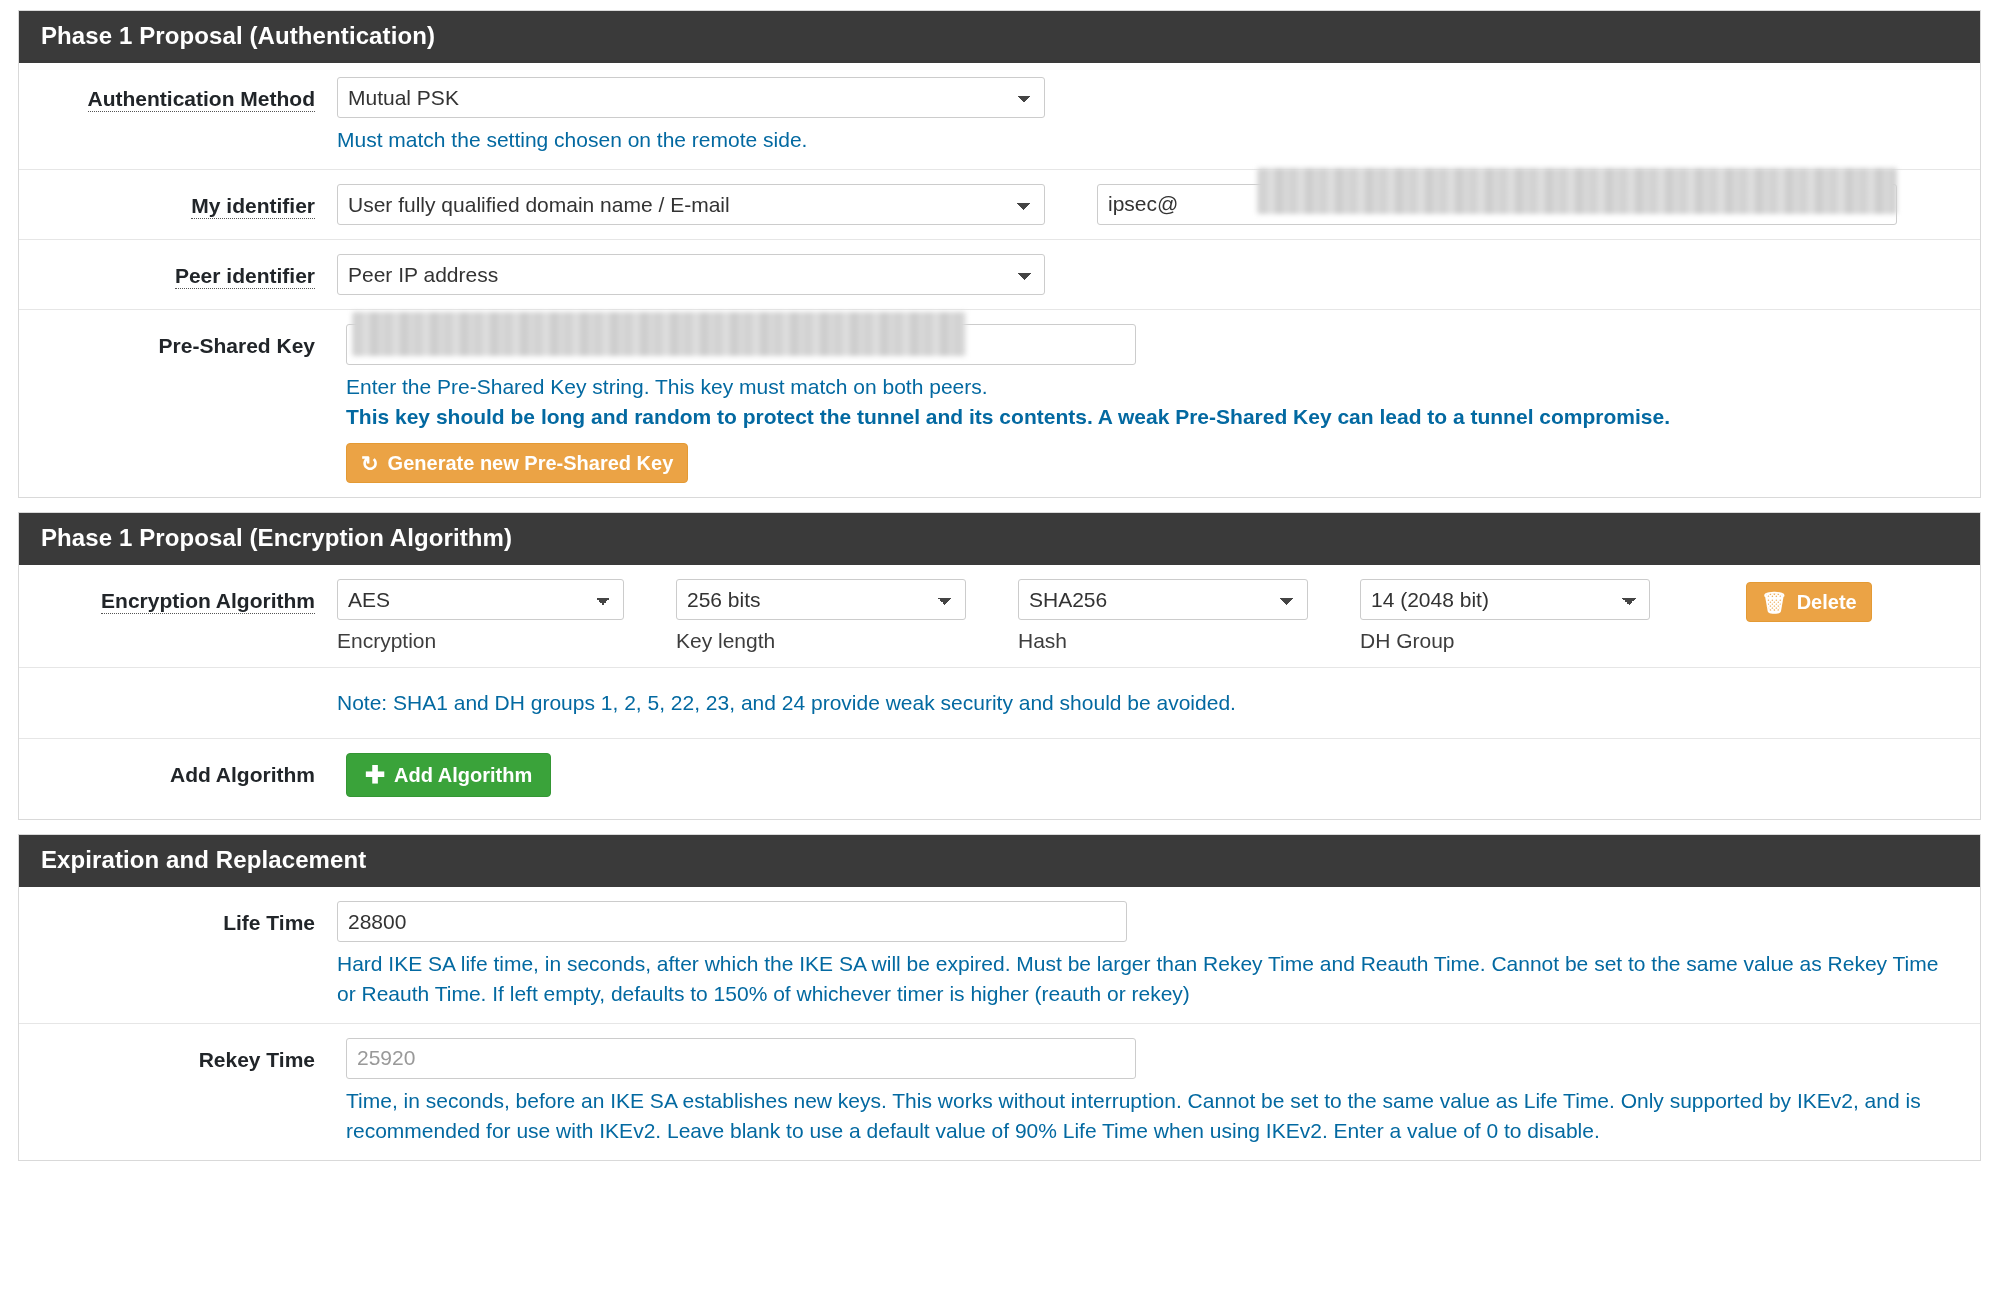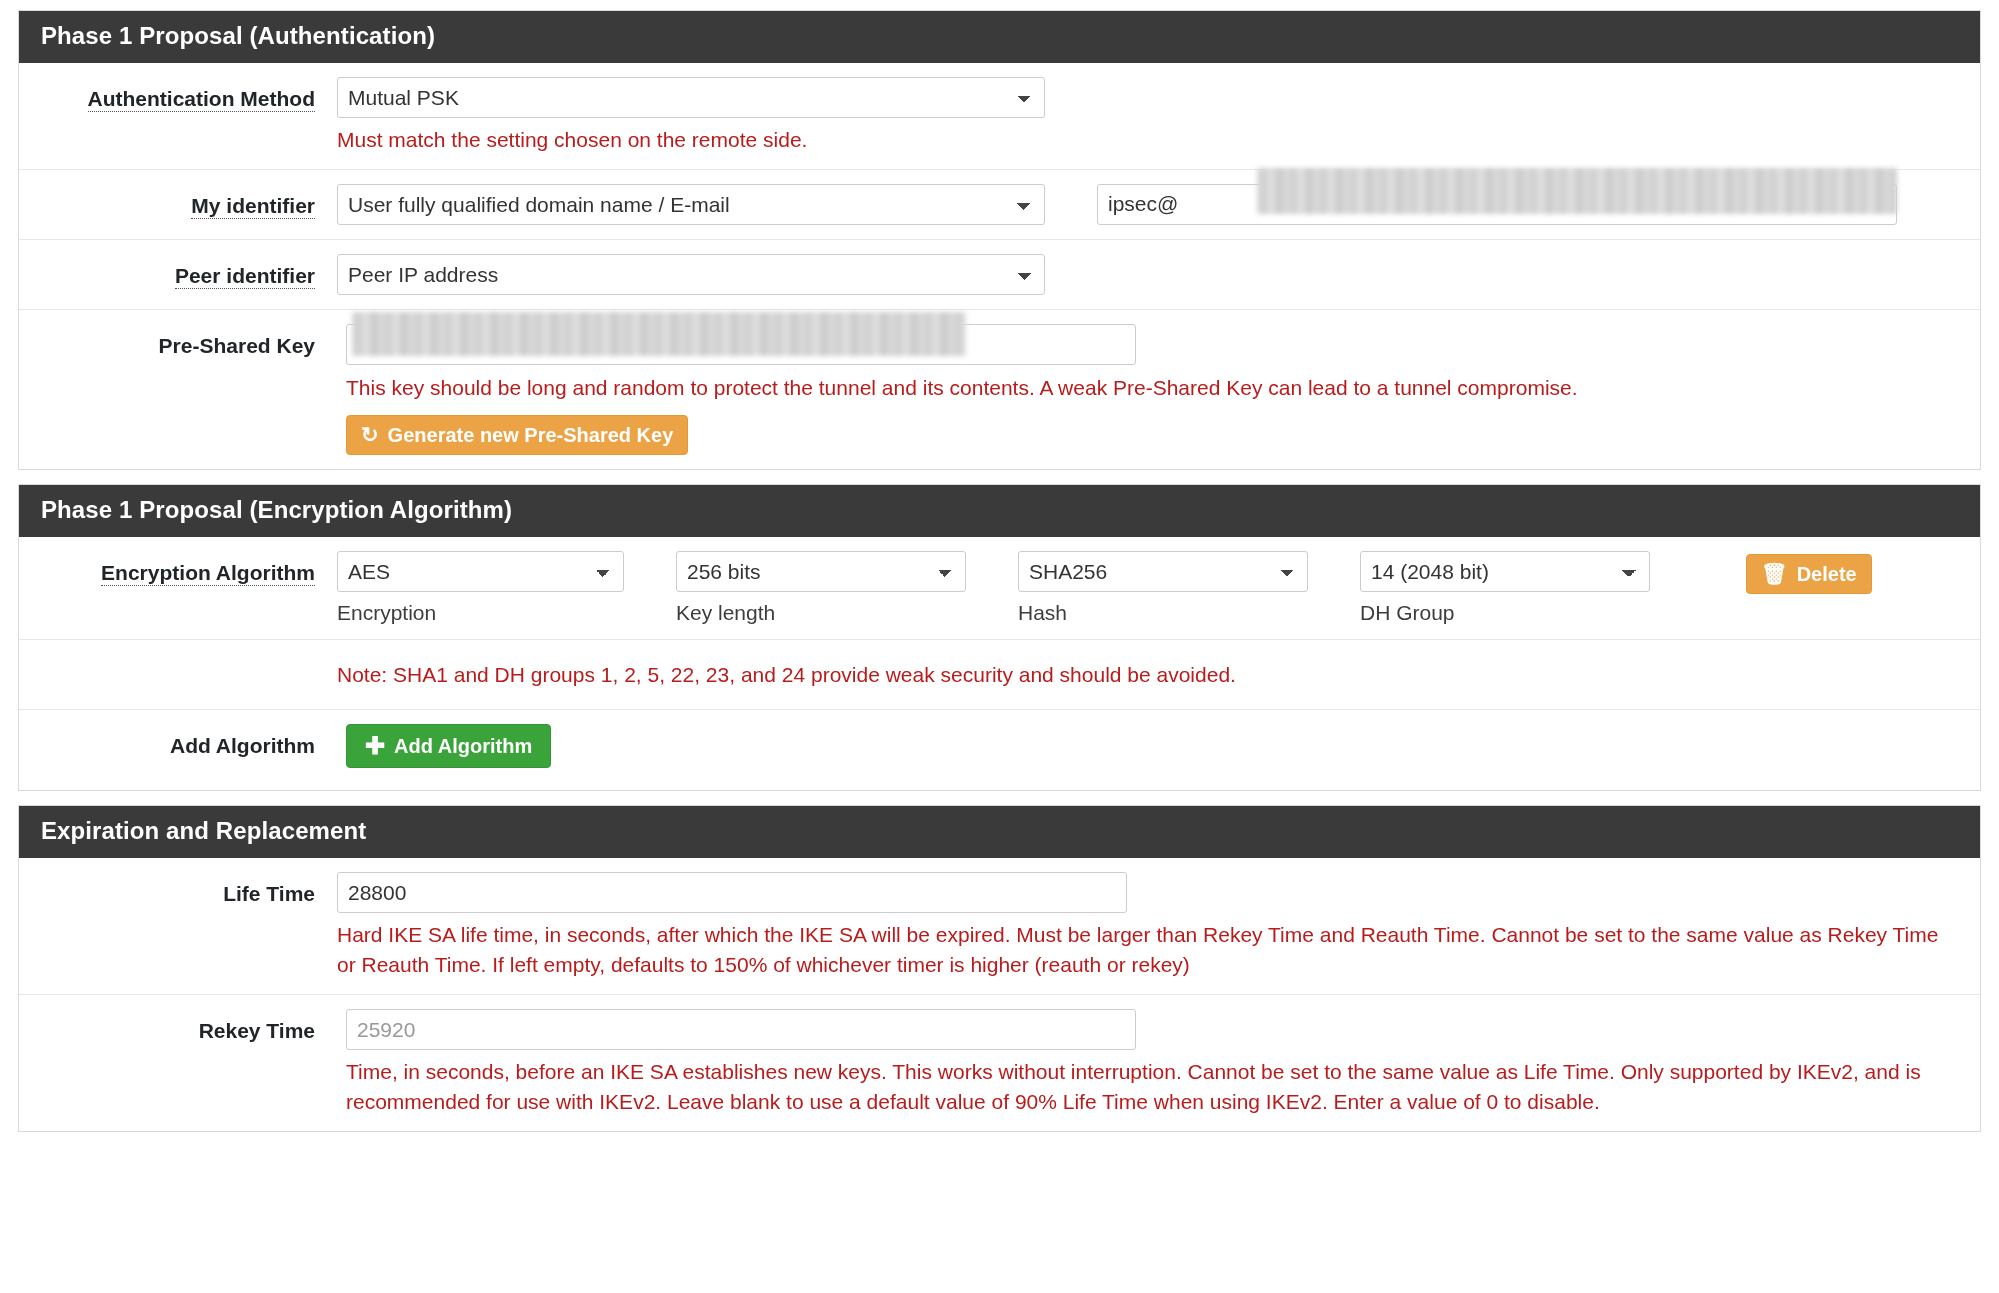--- a/index.html
+++ b/index.html
@@ -59,21 +59,21 @@
     border-bottom: 1px dotted #555;
     padding-bottom: 1px;
     cursor: help;
   }
   .fcontrol {
     flex: 1 1 auto;
     padding-left: 0;
     min-width: 0;
   }
   .help {
-    color: #b91c1c;
+    color: #0369a1;
     font-size: 21px;
     line-height: 1.42;
     margin-top: 7px;
     max-width: 1620px;
   }
 
   
   select.ctl, input.ctl {
     font-family: "Liberation Sans", sans-serif;
     font-size: 21px;
@@ -206,21 +206,22 @@
         </div>
       </div>
 
       <div class="frow last">
         <div class="flabel">
           <span>Pre-Shared Key</span>
         </div>
         <div class="fcontrol" style="position:relative;">
           <input class="ctl w-txt-main" style="">
           <div class="mask" style="left:6px; top:-12px; width:614px; height:44px;"></div>
-          <div class="help" style="margin-top:8px;">This key should be long and random to protect the tunnel and its contents. A weak Pre-Shared Key can lead to a tunnel compromise.</div>
+          <div class="help">Enter the Pre-Shared Key string. This key must match on both peers.</div>
+          <div class="help" style="margin-top:0;font-weight:bold;">This key should be long and random to protect the tunnel and its contents. A weak Pre-Shared Key can lead to a tunnel compromise.</div>
           <button class="btn btn-warning btn-psk">
             <span class="ico">↻</span>
             <span>Generate new Pre-Shared Key</span>
           </button>
         </div>
       </div>
 
     </div>
   </div>
 

